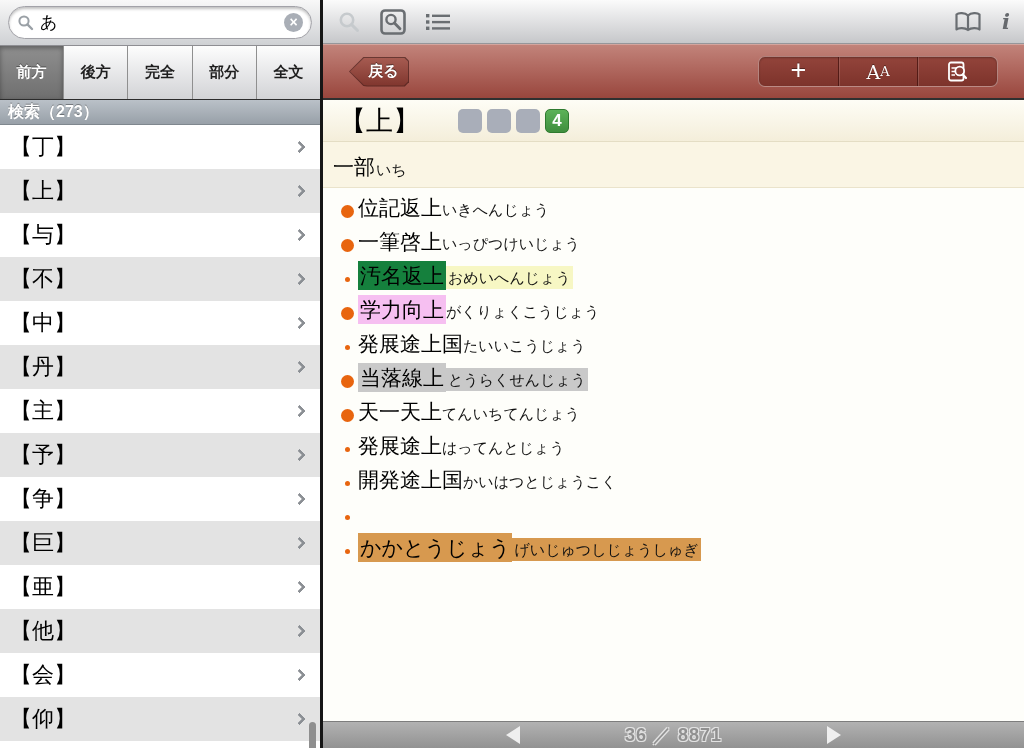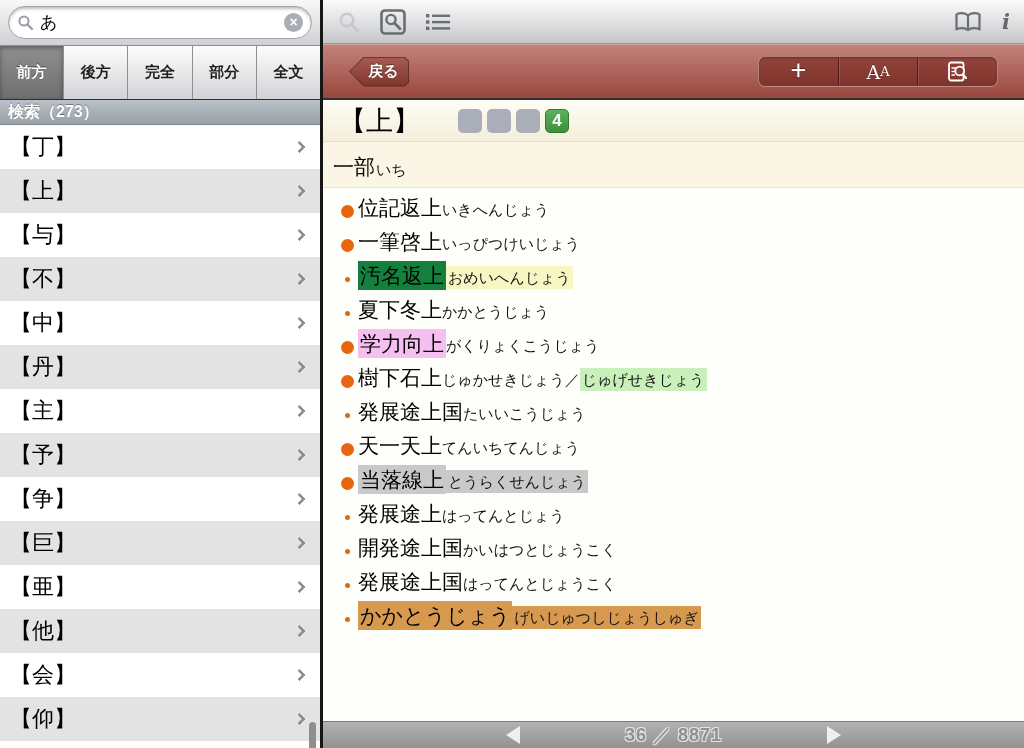--- a/index.html
+++ b/index.html
@@ -260,71 +260,58 @@
           <span class="entry-text"><span class="t-kanji">一筆啓上</span><span class="t-kana">いっぴつけいじょう</span></span>
         </div>
         <div class="entry">
           <span class="bullet-box">
             <span class="bullet-small" style="background: rgb(232, 101, 15);"></span>
           </span>
           <span class="entry-text"><span class="t-kanji hl" style="background: #15803d;">汚名返上</span><span class="t-kana hl" style="background: rgb(247, 247, 196);">おめいへんじょう</span></span>
         </div>
         <div class="entry">
           <span class="bullet-box">
-            <span class="bullet-small" style="background: rgb(232, 101, 15);"></span>
-          </span>
-          <span class="entry-text"><span class="t-kanji">夏下冬上</span><span class="t-kana">かかとうじょう</span></span>
-        </div>
-        <div class="entry">
-          <span class="bullet-box">
             <span class="bullet-large" style="background: rgb(232, 101, 15);"></span>
           </span>
           <span class="entry-text"><span class="t-kanji hl" style="background: rgb(246, 191, 241);">学力向上</span><span class="t-kana">がくりょくこうじょう</span></span>
         </div>
         <div class="entry">
           <span class="bullet-box">
-            <span class="bullet-large" style="background: rgb(232, 101, 15);"></span>
-          </span>
-          <span class="entry-text"><span class="t-kanji">樹下石上</span><span class="t-kana">じゅかせきじょう／</span><span class="t-kana hl" style="background: rgb(201, 240, 187);">じゅげせきじょう</span></span>
-        </div>
-        <div class="entry">
-          <span class="bullet-box">
             <span class="bullet-small" style="background: rgb(232, 101, 15);"></span>
           </span>
           <span class="entry-text"><span class="t-kanji">発展途上国</span><span class="t-kana">たいいこうじょう</span></span>
         </div>
         <div class="entry">
           <span class="bullet-box">
             <span class="bullet-large" style="background: rgb(232, 101, 15);"></span>
           </span>
+          <span class="entry-text"><span class="t-kanji hl" style="background: rgb(201, 201, 201);">当落線上</span><span class="t-kana hl" style="background: rgb(201, 201, 201);">とうらくせんじょう</span></span>
+        </div>
+        <div class="entry">
+          <span class="bullet-box">
+            <span class="bullet-large" style="background: rgb(232, 101, 15);"></span>
+          </span>
           <span class="entry-text"><span class="t-kanji">天一天上</span><span class="t-kana">てんいちてんじょう</span></span>
         </div>
         <div class="entry">
           <span class="bullet-box">
-            <span class="bullet-large" style="background: rgb(232, 101, 15);"></span>
-          </span>
-          <span class="entry-text"><span class="t-kanji hl" style="background: rgb(201, 201, 201);">当落線上</span><span class="t-kana hl" style="background: rgb(201, 201, 201);">とうらくせんじょう</span></span>
-        </div>
-        <div class="entry">
-          <span class="bullet-box">
             <span class="bullet-small" style="background: rgb(232, 101, 15);"></span>
           </span>
           <span class="entry-text"><span class="t-kanji">発展途上</span><span class="t-kana">はってんとじょう</span></span>
         </div>
         <div class="entry">
           <span class="bullet-box">
             <span class="bullet-small" style="background: rgb(232, 101, 15);"></span>
           </span>
           <span class="entry-text"><span class="t-kanji">開発途上国</span><span class="t-kana">かいはつとじょうこく</span></span>
         </div>
         <div class="entry">
           <span class="bullet-box">
             <span class="bullet-small" style="background: rgb(232, 101, 15);"></span>
           </span>
-          <span class="entry-text"><span class="t-kanji">発展途上国</span><span class="t-kana">はってんとじょうこく</span></span>
         </div>
         <div class="entry">
           <span class="bullet-box">
             <span class="bullet-small" style="background: rgb(232, 101, 15);"></span>
           </span>
           <span class="entry-text"><span class="t-kanji hl" style="background: rgb(215, 153, 79);">かかとうじょう</span><span class="t-kana hl" style="background: rgb(215, 153, 79);">げいじゅつしじょうしゅぎ</span></span>
         </div>
       </div>
 
     <div class="bottom-bar">

